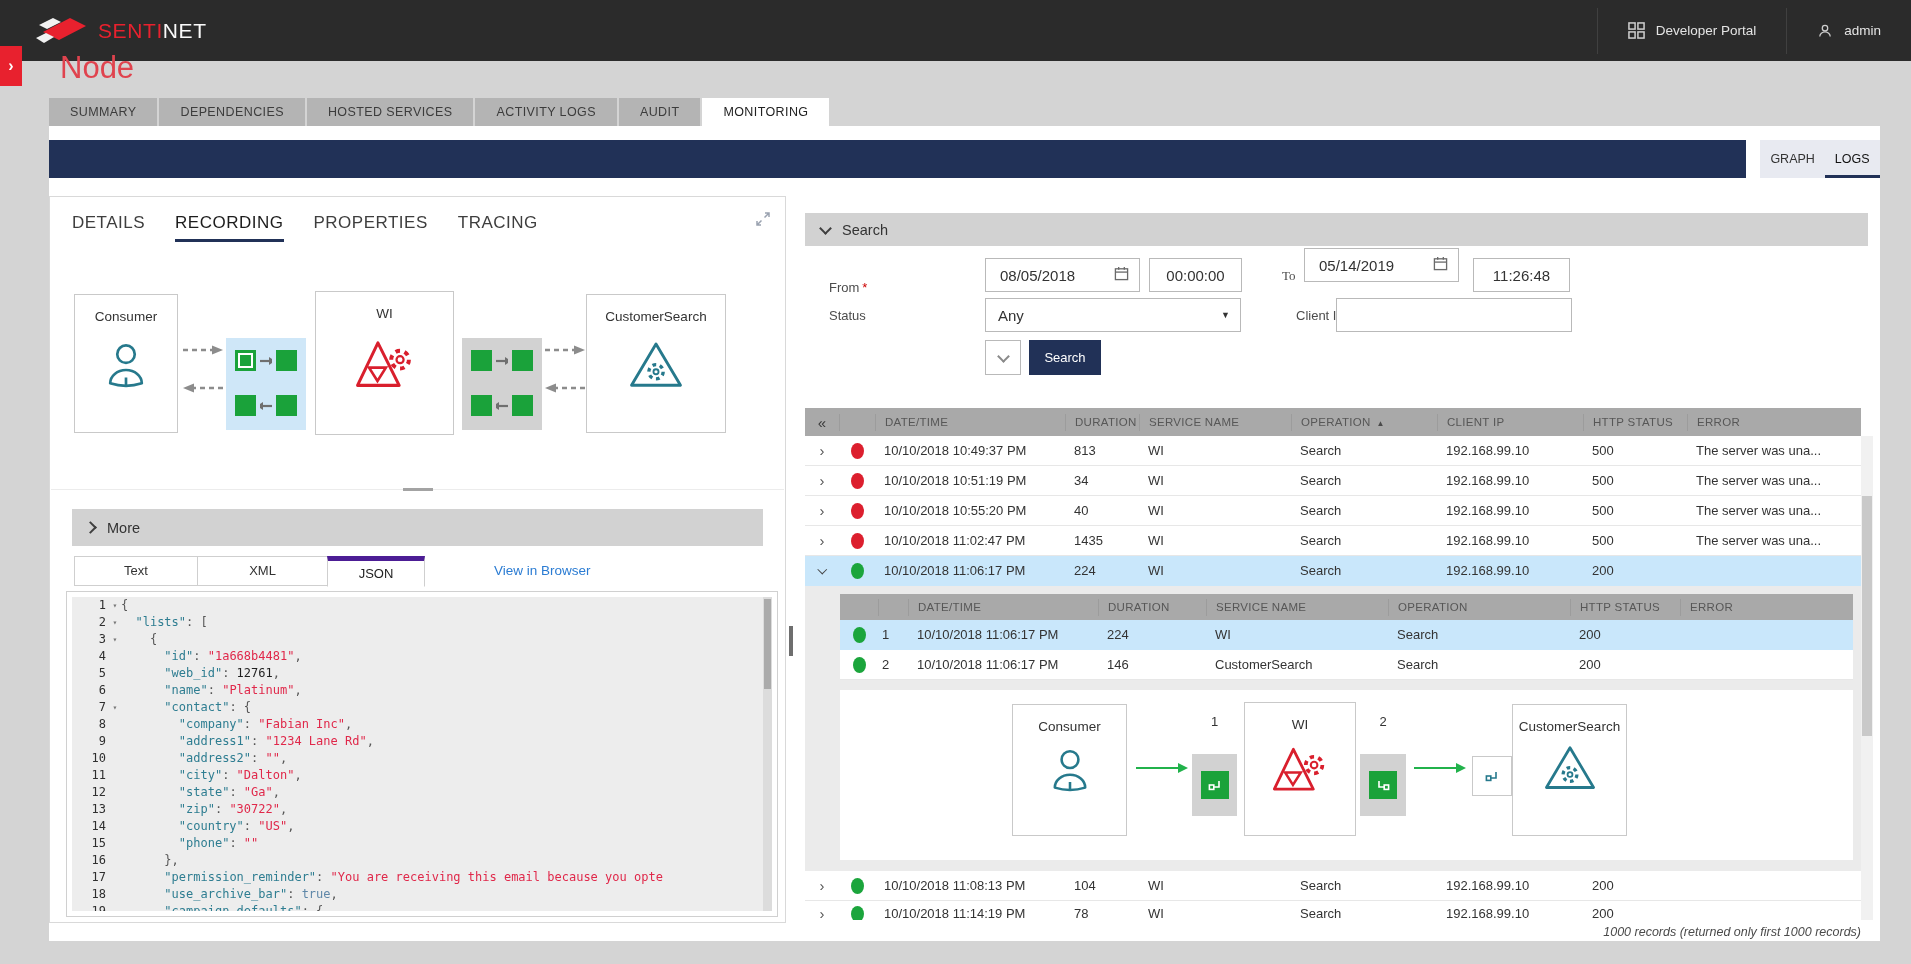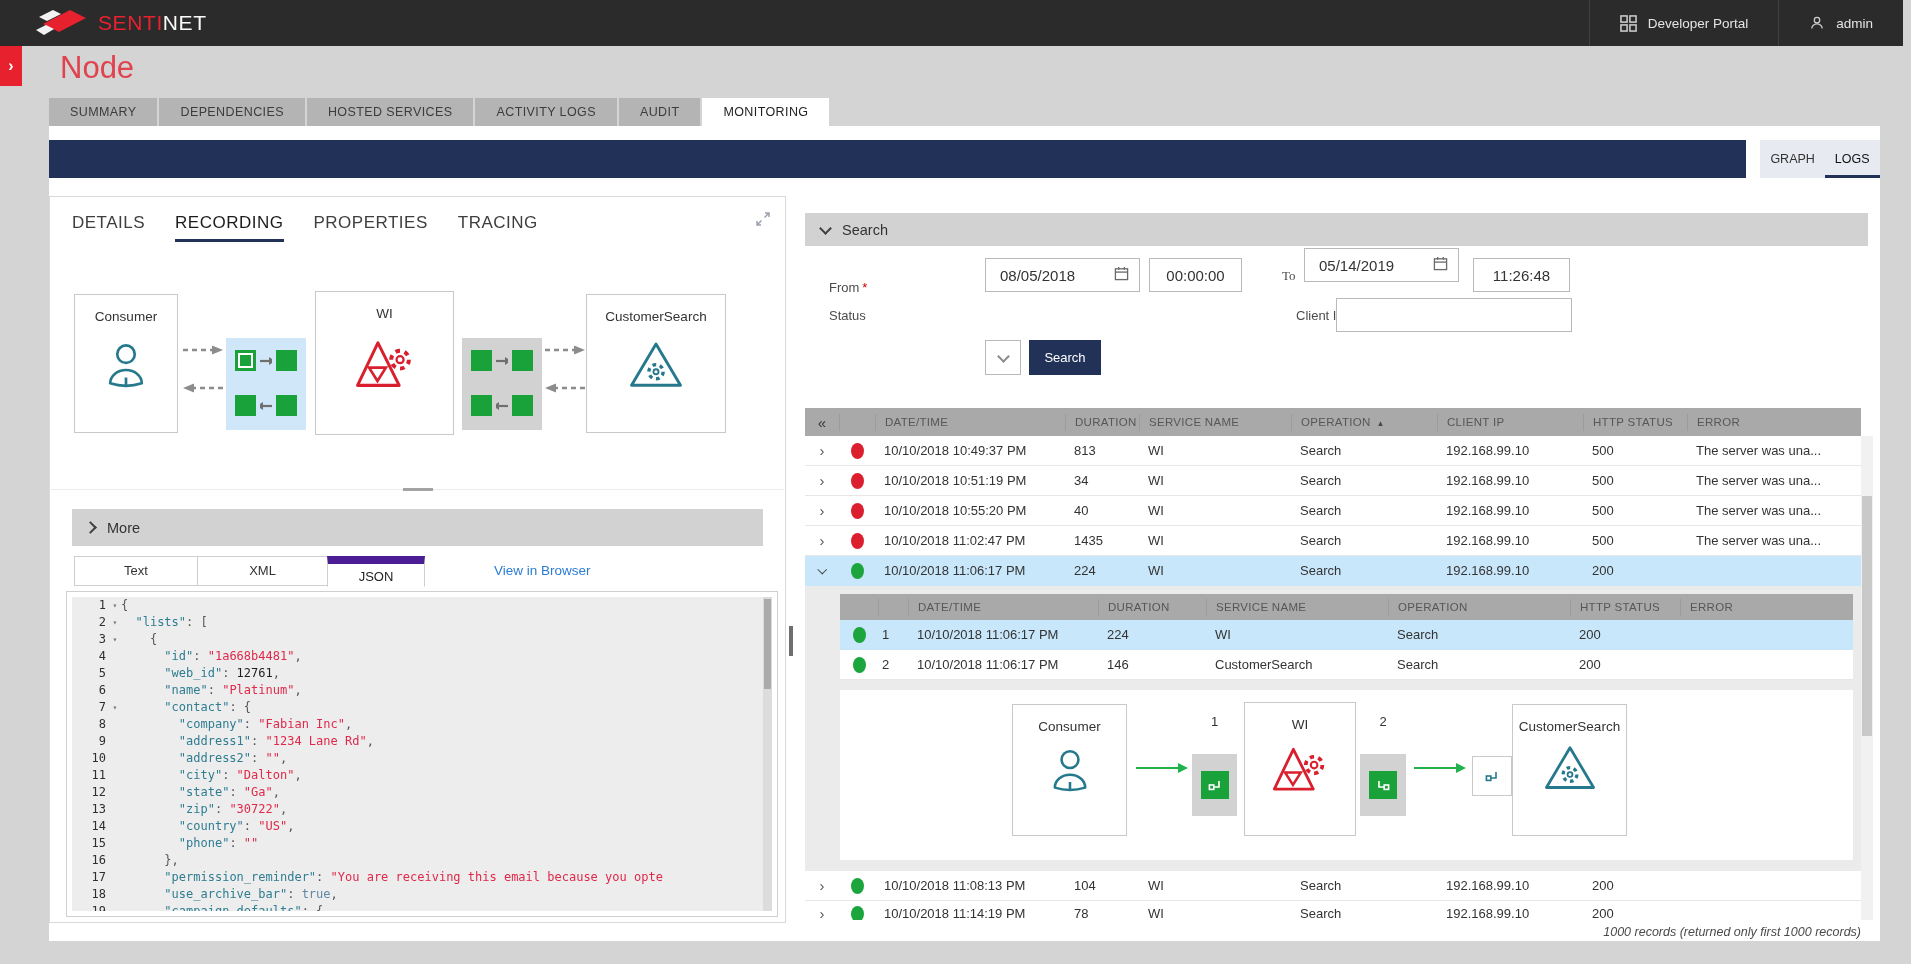--- a/index.html
+++ b/index.html
@@ -1,19 +1,19 @@
 <!DOCTYPE html>
 <html><head>
 <meta charset="utf-8">
 <style>
   html,body{margin:0;padding:0;background:#c9c9c9;}
   body{width:1911px;height:964px;position:relative;overflow:hidden;
        font-family:"Liberation Sans",sans-serif;background:#d4d4d4;}
   
-  .topbar{position:absolute;top:0;left:0;right:8px;height:46px;background:#2b2b2b;display:flex;align-items:center;}
+  .topbar{position:absolute;top:0;left:0;right:0;height:61px;background:#2b2b2b;display:flex;align-items:center;}
   .logo{display:flex;align-items:center;margin-left:34px;gap:10px;}
   .brand{font-size:21px;letter-spacing:.6px;font-weight:500;}
   .brand .p1{color:#e8212e;} .brand .p2{color:#fafafa;}
   .tb-right{margin-left:auto;display:flex;height:46px;}
   .tb-sec{display:flex;align-items:center;gap:11px;padding:0 30px;border-left:1px solid #404040;color:#e4e4e4;font-size:13.5px;}
   
   .red-tab{position:absolute;left:0;top:46px;width:22px;height:40px;background:#e8212e;color:#fff;
            display:flex;align-items:center;justify-content:center;font-size:16px;font-weight:bold;}
   .page-title{position:absolute;left:60px;top:50px;font-size:31px;color:#e0434e;}
   .main-tabs{position:absolute;left:49px;top:98px;display:flex;gap:2px;}
@@ -43,21 +43,21 @@
   .gsq{width:21px;height:21px;background:#1aa23a;position:relative;flex:none;}
   .gsq.ringed::after{content:'';position:absolute;inset:3px;border:2px solid #fff;}
   .dash-arrow{position:absolute;}
   .splitter{position:absolute;top:292px;left:1px;right:1px;border-top:1px solid #ececec;}
   .splitter .grip{position:absolute;top:-2px;left:50%;width:30px;height:3px;margin-left:-15px;background:#a3a3a3;}
   .more-bar{position:absolute;top:312px;left:22px;right:22px;height:37px;background:#d2d2d2;display:flex;align-items:center;padding-left:14px;box-sizing:border-box;font-size:14.5px;color:#333;gap:12px;}
   .payload-tabs{position:absolute;top:359px;left:24px;display:flex;align-items:flex-start;}
   .pt{box-sizing:border-box;border:1px solid #cfcfcf;background:#fff;height:30px;line-height:28px;text-align:center;font-size:13px;color:#333;}
   .pt+.pt{margin-left:-1px;}
   .pt:nth-child(1){width:124px;} .pt:nth-child(2){width:131px;} .pt:nth-child(3){width:98px;}
-  .pt.active{border-top:8px solid #4c1d95;height:31px;line-height:26px;border-bottom:1px solid #fff;color:#222;}
+  .pt.active{border-top:5px solid #4c1d95;height:31px;line-height:26px;border-bottom:1px solid #fff;color:#222;}
   .vib-link{margin-left:34px;line-height:30px;font-size:13.5px;color:#2b7cd3;}
   .code-box{position:absolute;top:394px;left:16px;width:712px;height:326px;border:1px solid #d0d0d0;background:#fff;padding:5px;box-sizing:border-box;}
   .code{width:100%;height:100%;background:#ededed;overflow:hidden;position:relative;
         font-family:"DejaVu Sans Mono",monospace;font-size:12px;line-height:17px;}
   .code-line{display:flex;white-space:pre;}
   .ln{width:34px;text-align:right;color:#2f2f2f;flex:none;padding-right:3px;}
   .fold{width:12px;color:#777;font-size:8px;flex:none;text-align:center;}
   .tk-p{color:#555;} .tk-k{color:#2e7d91;} .tk-s{color:#e0284a;} .tk-n{color:#1f1f1f;} .tk-b{color:#5f87a8;}
   .code-scroll{position:absolute;right:0;top:0;bottom:0;width:9px;background:#dcdcdc;}
   .code-scroll .thumb{position:absolute;top:2px;left:1px;right:1px;height:90px;background:#ababab;}
@@ -323,20 +323,24 @@
             <line x1="5" y1="1" x2="5" y2="4"></line>
             <line x1="11" y1="1" x2="11" y2="4"></line>
           </svg>
       </span>
     </div>
     <div class="finput center" style="left:673px;top:62px;width:97px;">
         <span>11:26:48</span>
       </div>
 
     <div class="flabel" style="left:29px;top:112px;">Status</div>
+    <div class="fselect" style="left:185px;top:102px;width:256px;padding-left:12px;">
+      <span>Any</span>
+      <span class="caret">▼</span>
+    </div>
     <div class="flabel" style="left:496px;top:112px;">Client IP</div>
     <div class="finput" style="left:536px;top:102px;width:236px;padding-left:10px;">
         <span></span>
       </div>
 
     <div class="chev-btn" style="left:185px;top:144px;">
         <span class="chev down" style="border-color:#8a8a8a;"></span>
       </div>
     <div class="btn-primary" style="left:229px;top:144px;">Search</div>
 

